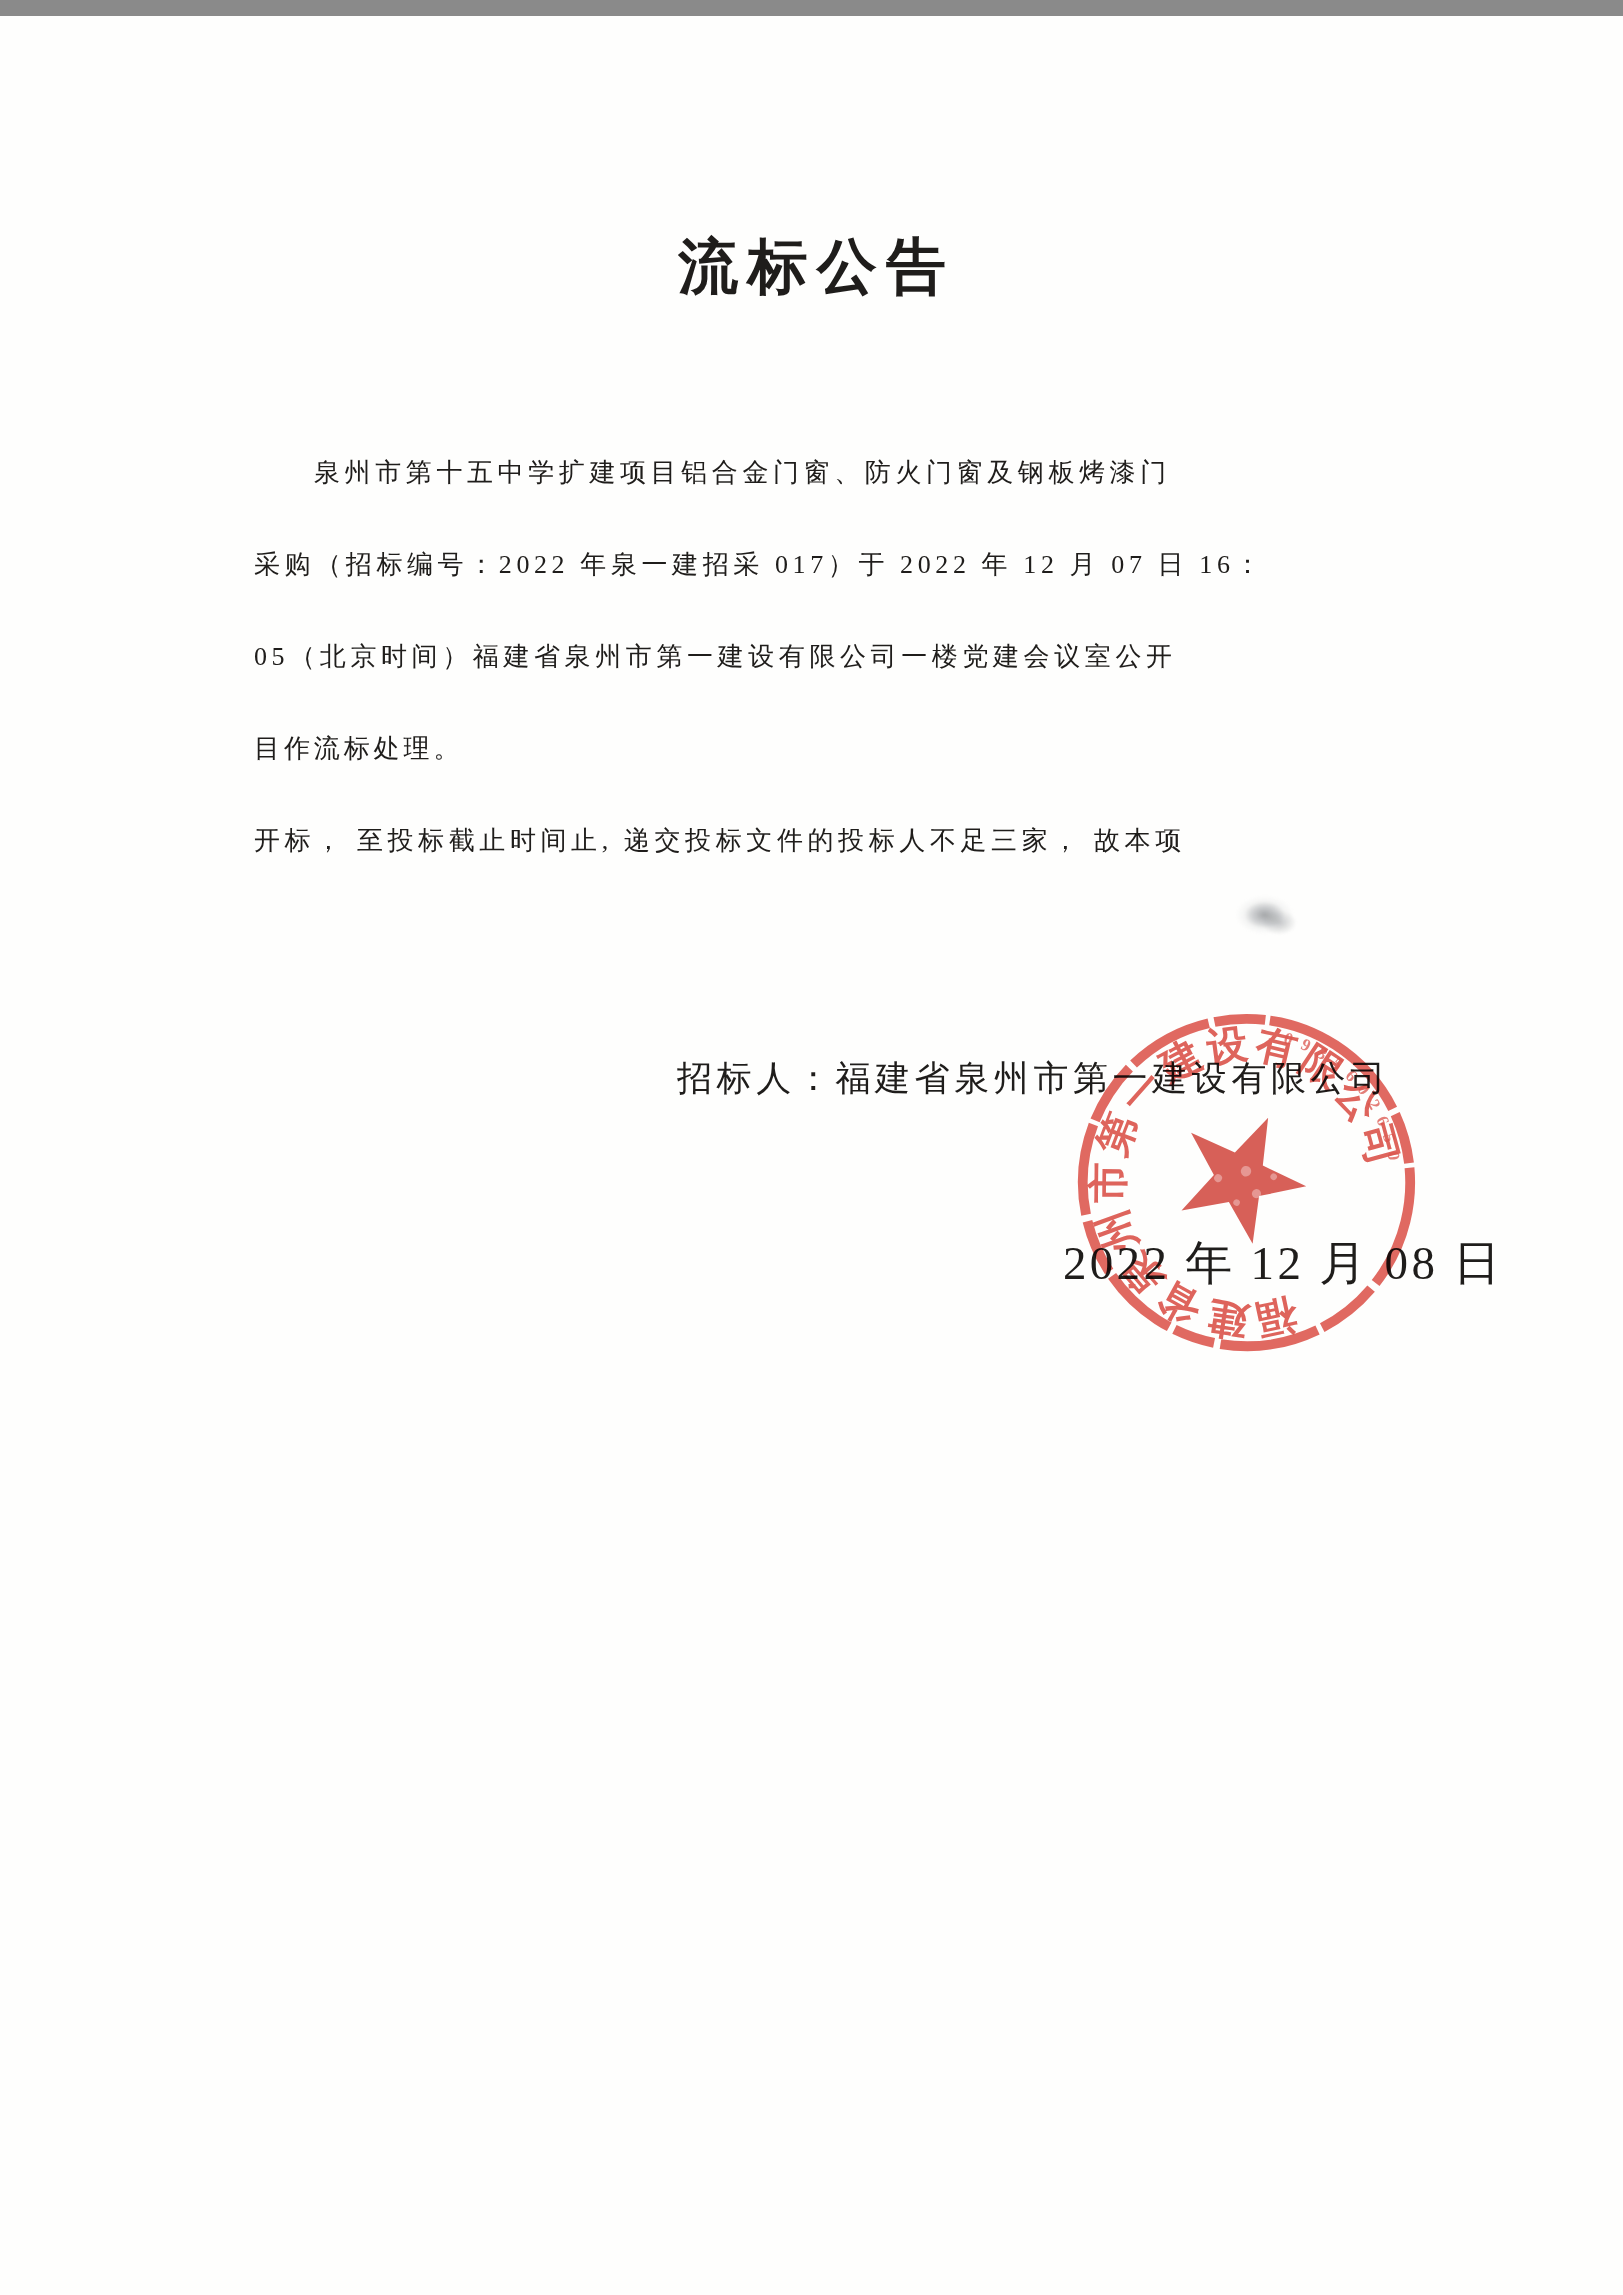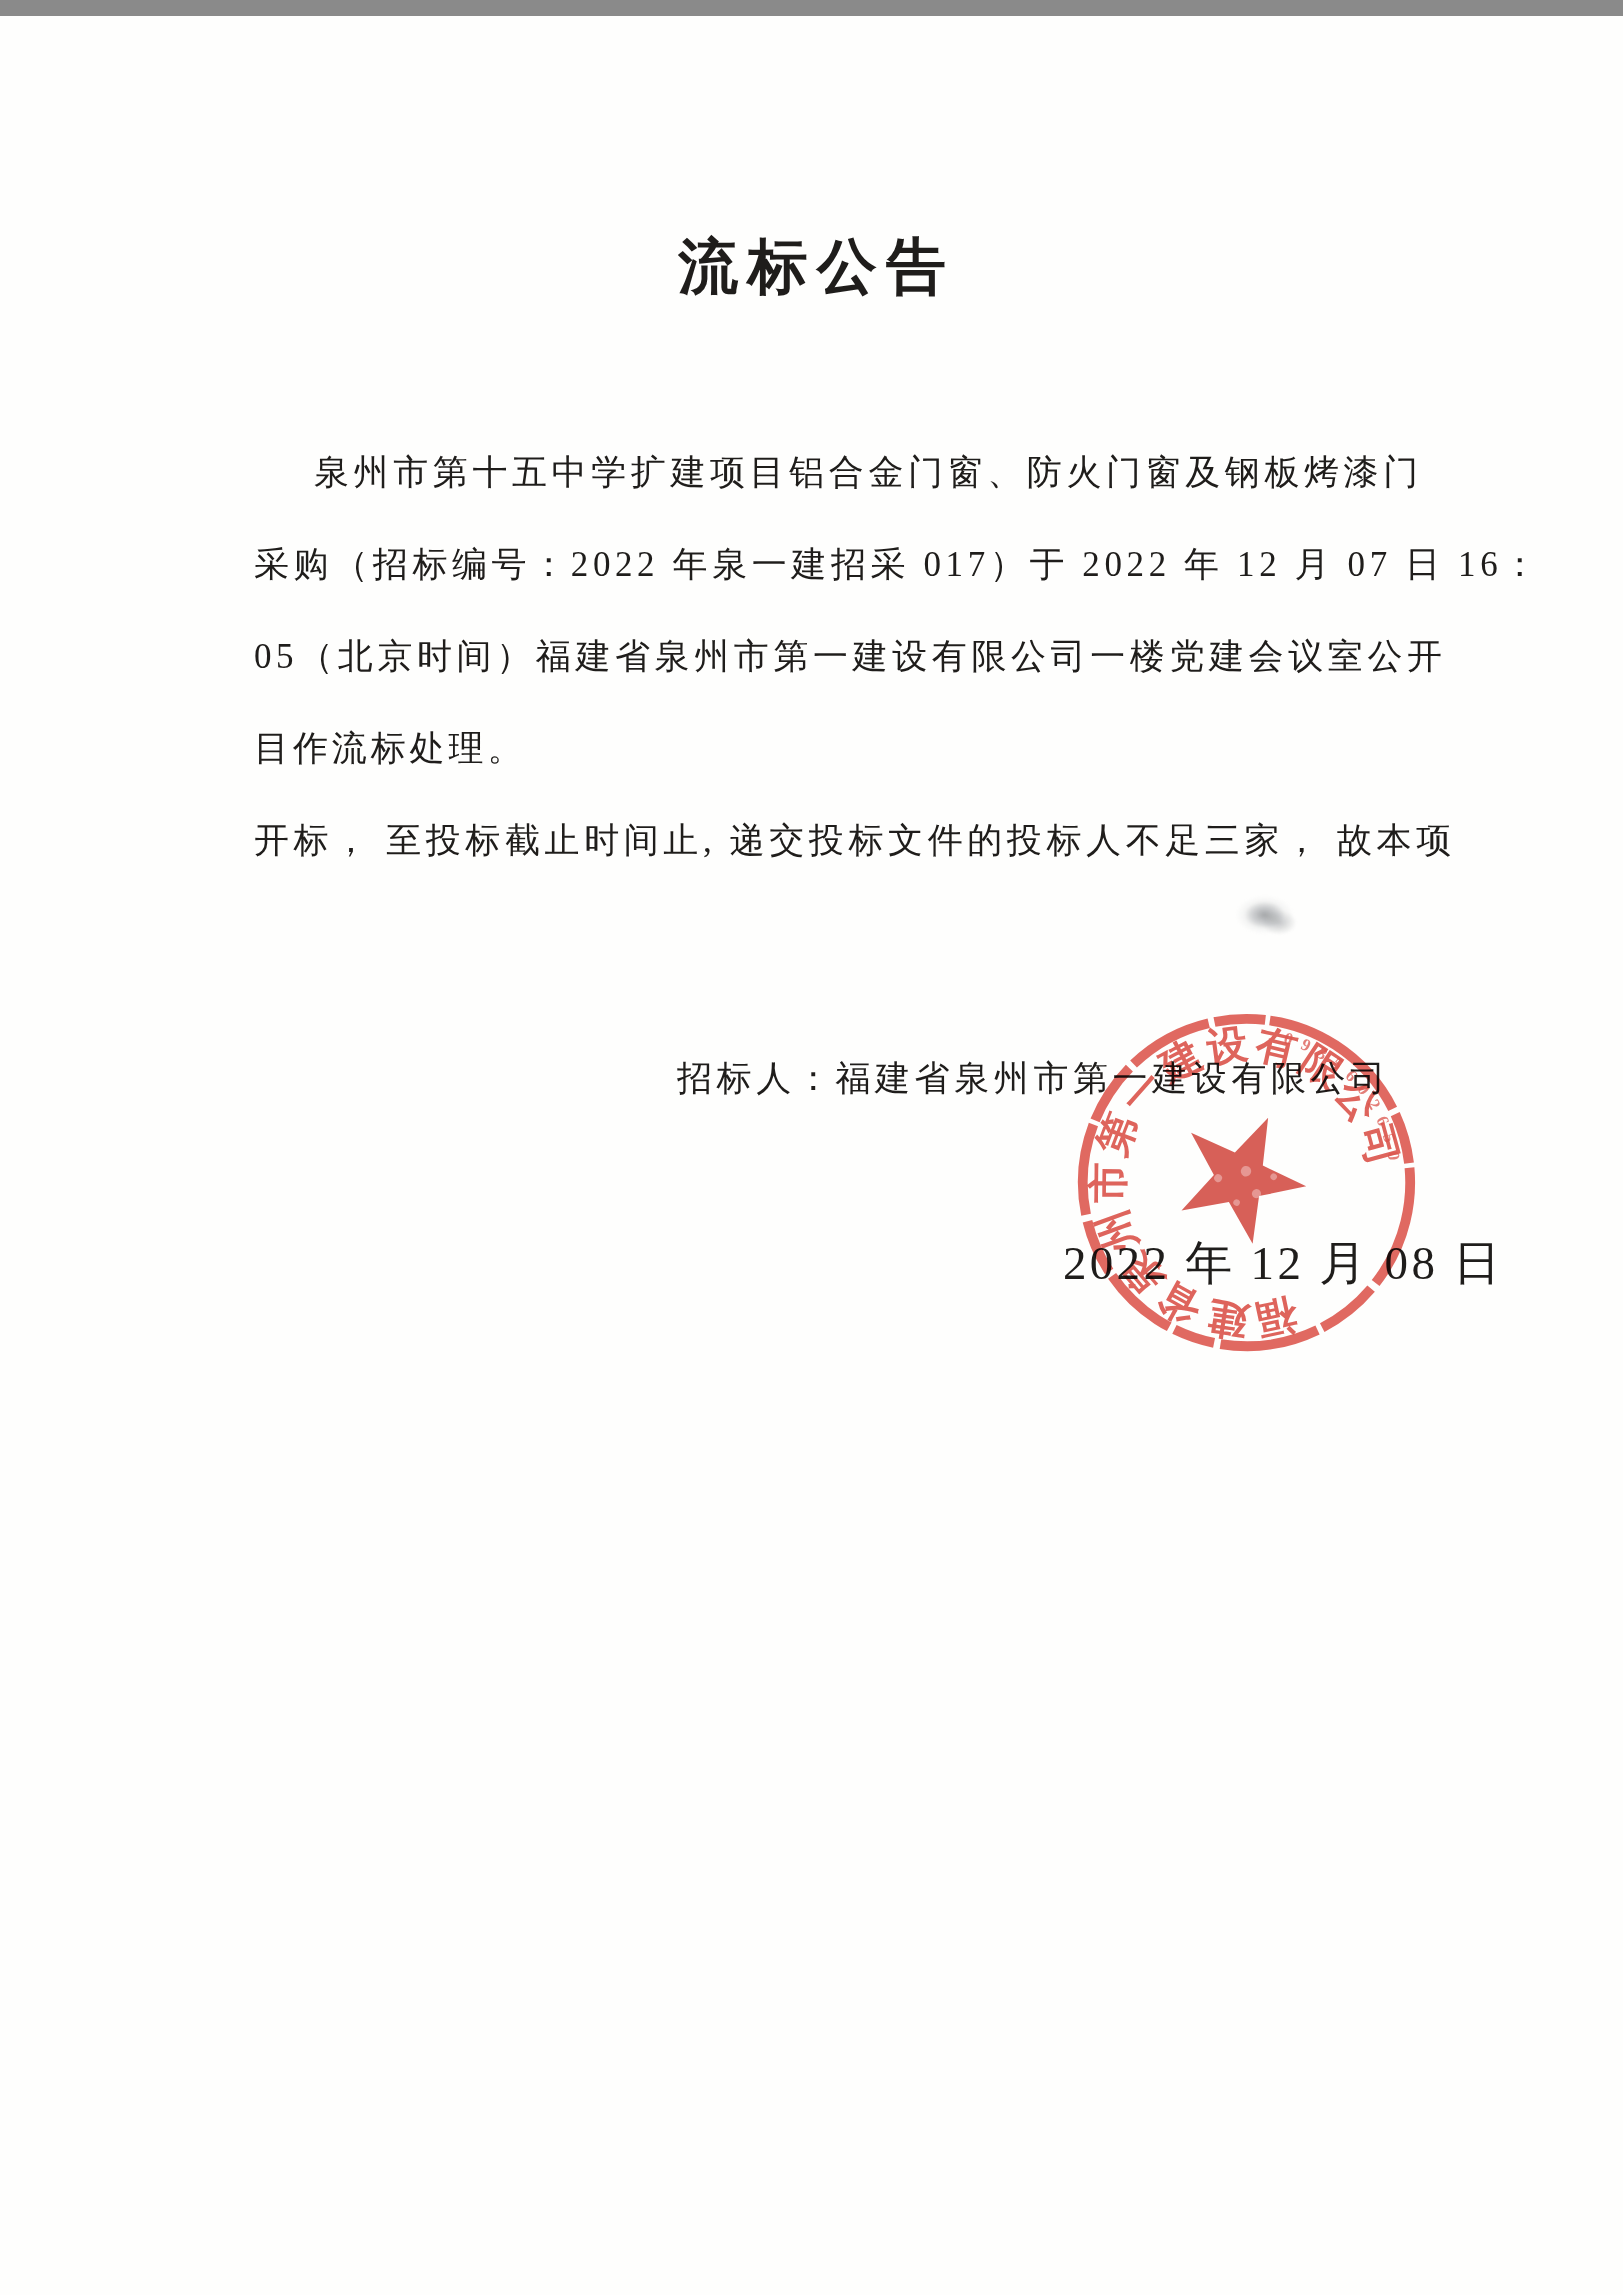--- a/index.html
+++ b/index.html
@@ -18,21 +18,21 @@
     text-align:center;
     font-size:60px;font-weight:700;
     letter-spacing:9.2px;
     transform:translateX(5.2px);
   }
   .body-block{
     position:absolute;
     left:254px;top:411px;width:1139px;
   }
   .body-line{
-    font-size:35px;
+    font-size:26px;
     line-height:92px;
     height:92px;
     letter-spacing:4.6px;
     white-space:nowrap;
   }
   .body-line.first{ text-indent:60px; }
   .body-line.last{ letter-spacing:3.9px; }
   .bidder-line{
     position:absolute;
     left:677px;top:1039px;

